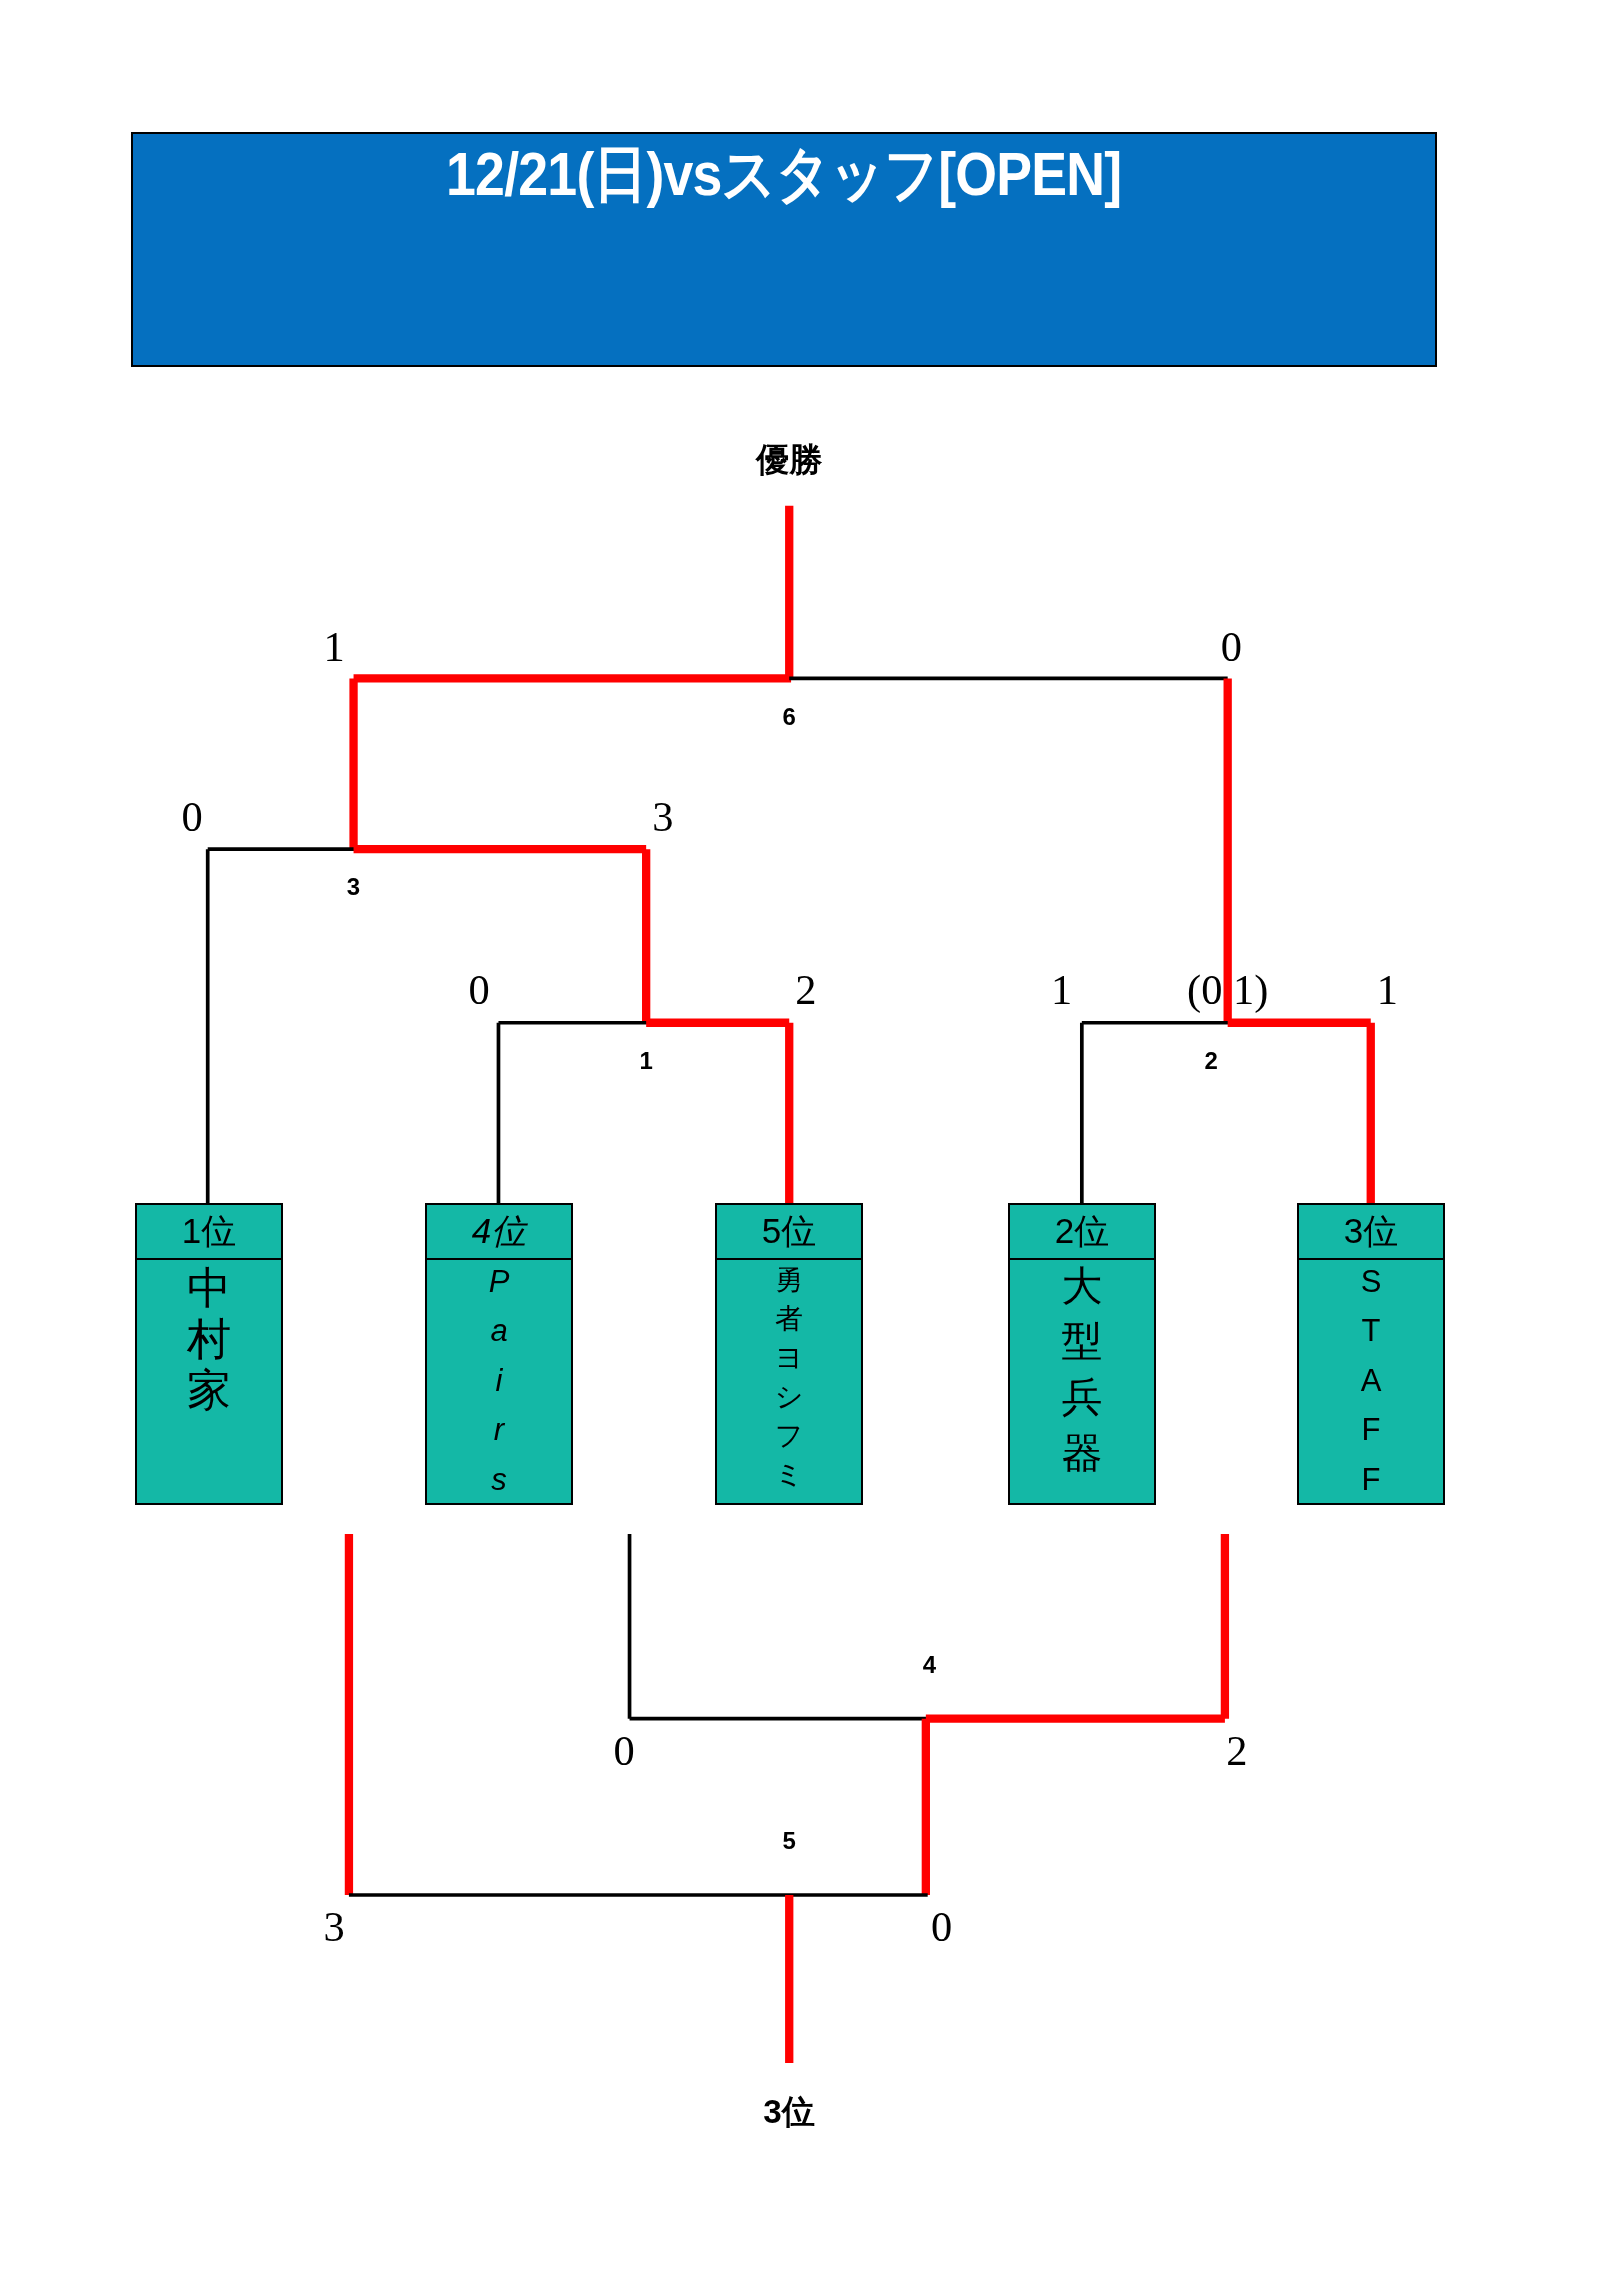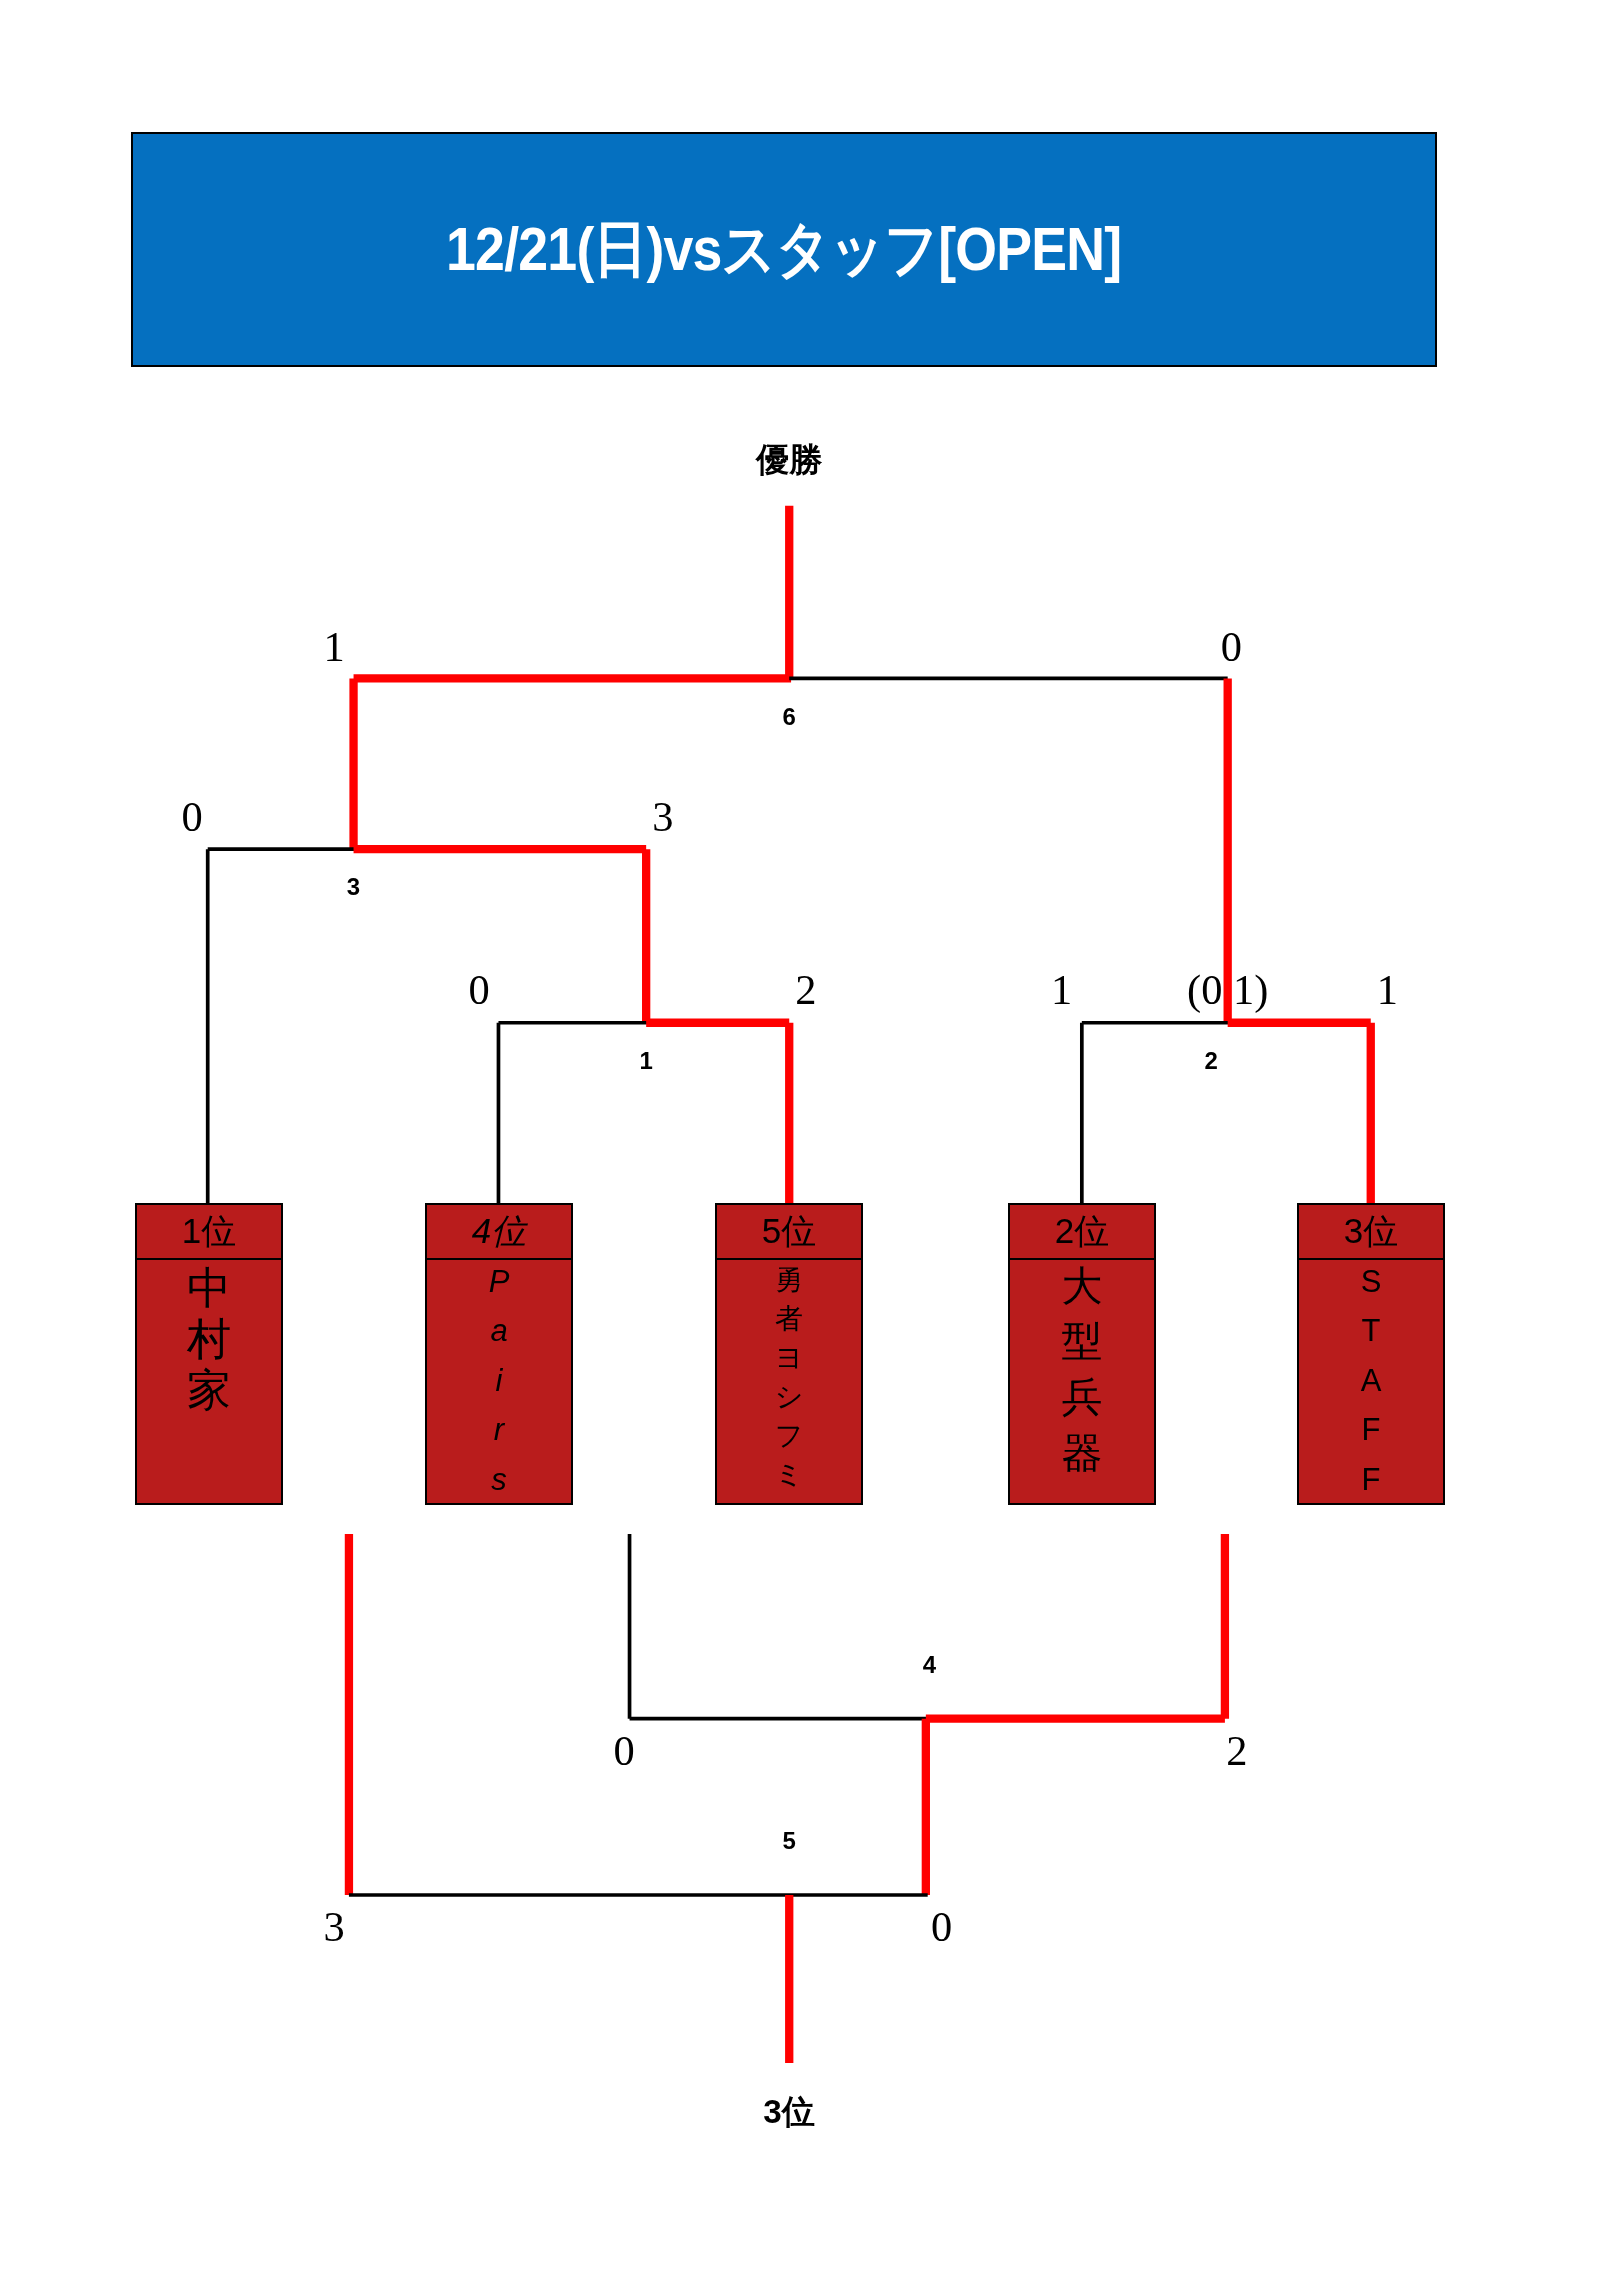--- a/index.html
+++ b/index.html
@@ -19,21 +19,20 @@
   #title-banner {
     position: absolute;
     left: 131px;
     top: 132px;
     width: 1306px;
     height: 235px;
     background: #0570c0;
     border: 2.8px solid #000000;
     box-sizing: border-box;
     display: flex;
-    align-items: center;
     justify-content: center;
   }
   #title-text {
     color: #ffffff;
     font-family: "Liberation Sans", sans-serif;
     font-weight: bold;
     font-size: 61px;
     letter-spacing: -0.9px;
     white-space: nowrap;
     transform: scaleX(0.88);
@@ -72,21 +71,21 @@
     font-weight: bold;
     fill: #000000;
   }
 
   
   .team-box {
     position: absolute;
     width: 148px;
     border: 2.8px solid #000000;
     box-sizing: border-box;
-    background: #b91c1c;
+    background: #14b8a6;
   }
   .team-rank {
     height: 55px;
     border-bottom: 2.8px solid #000000;
     display: flex;
     align-items: center;
     justify-content: center;
     font-family: "Liberation Sans", sans-serif;
     font-size: 35px;
     color: #000000;

